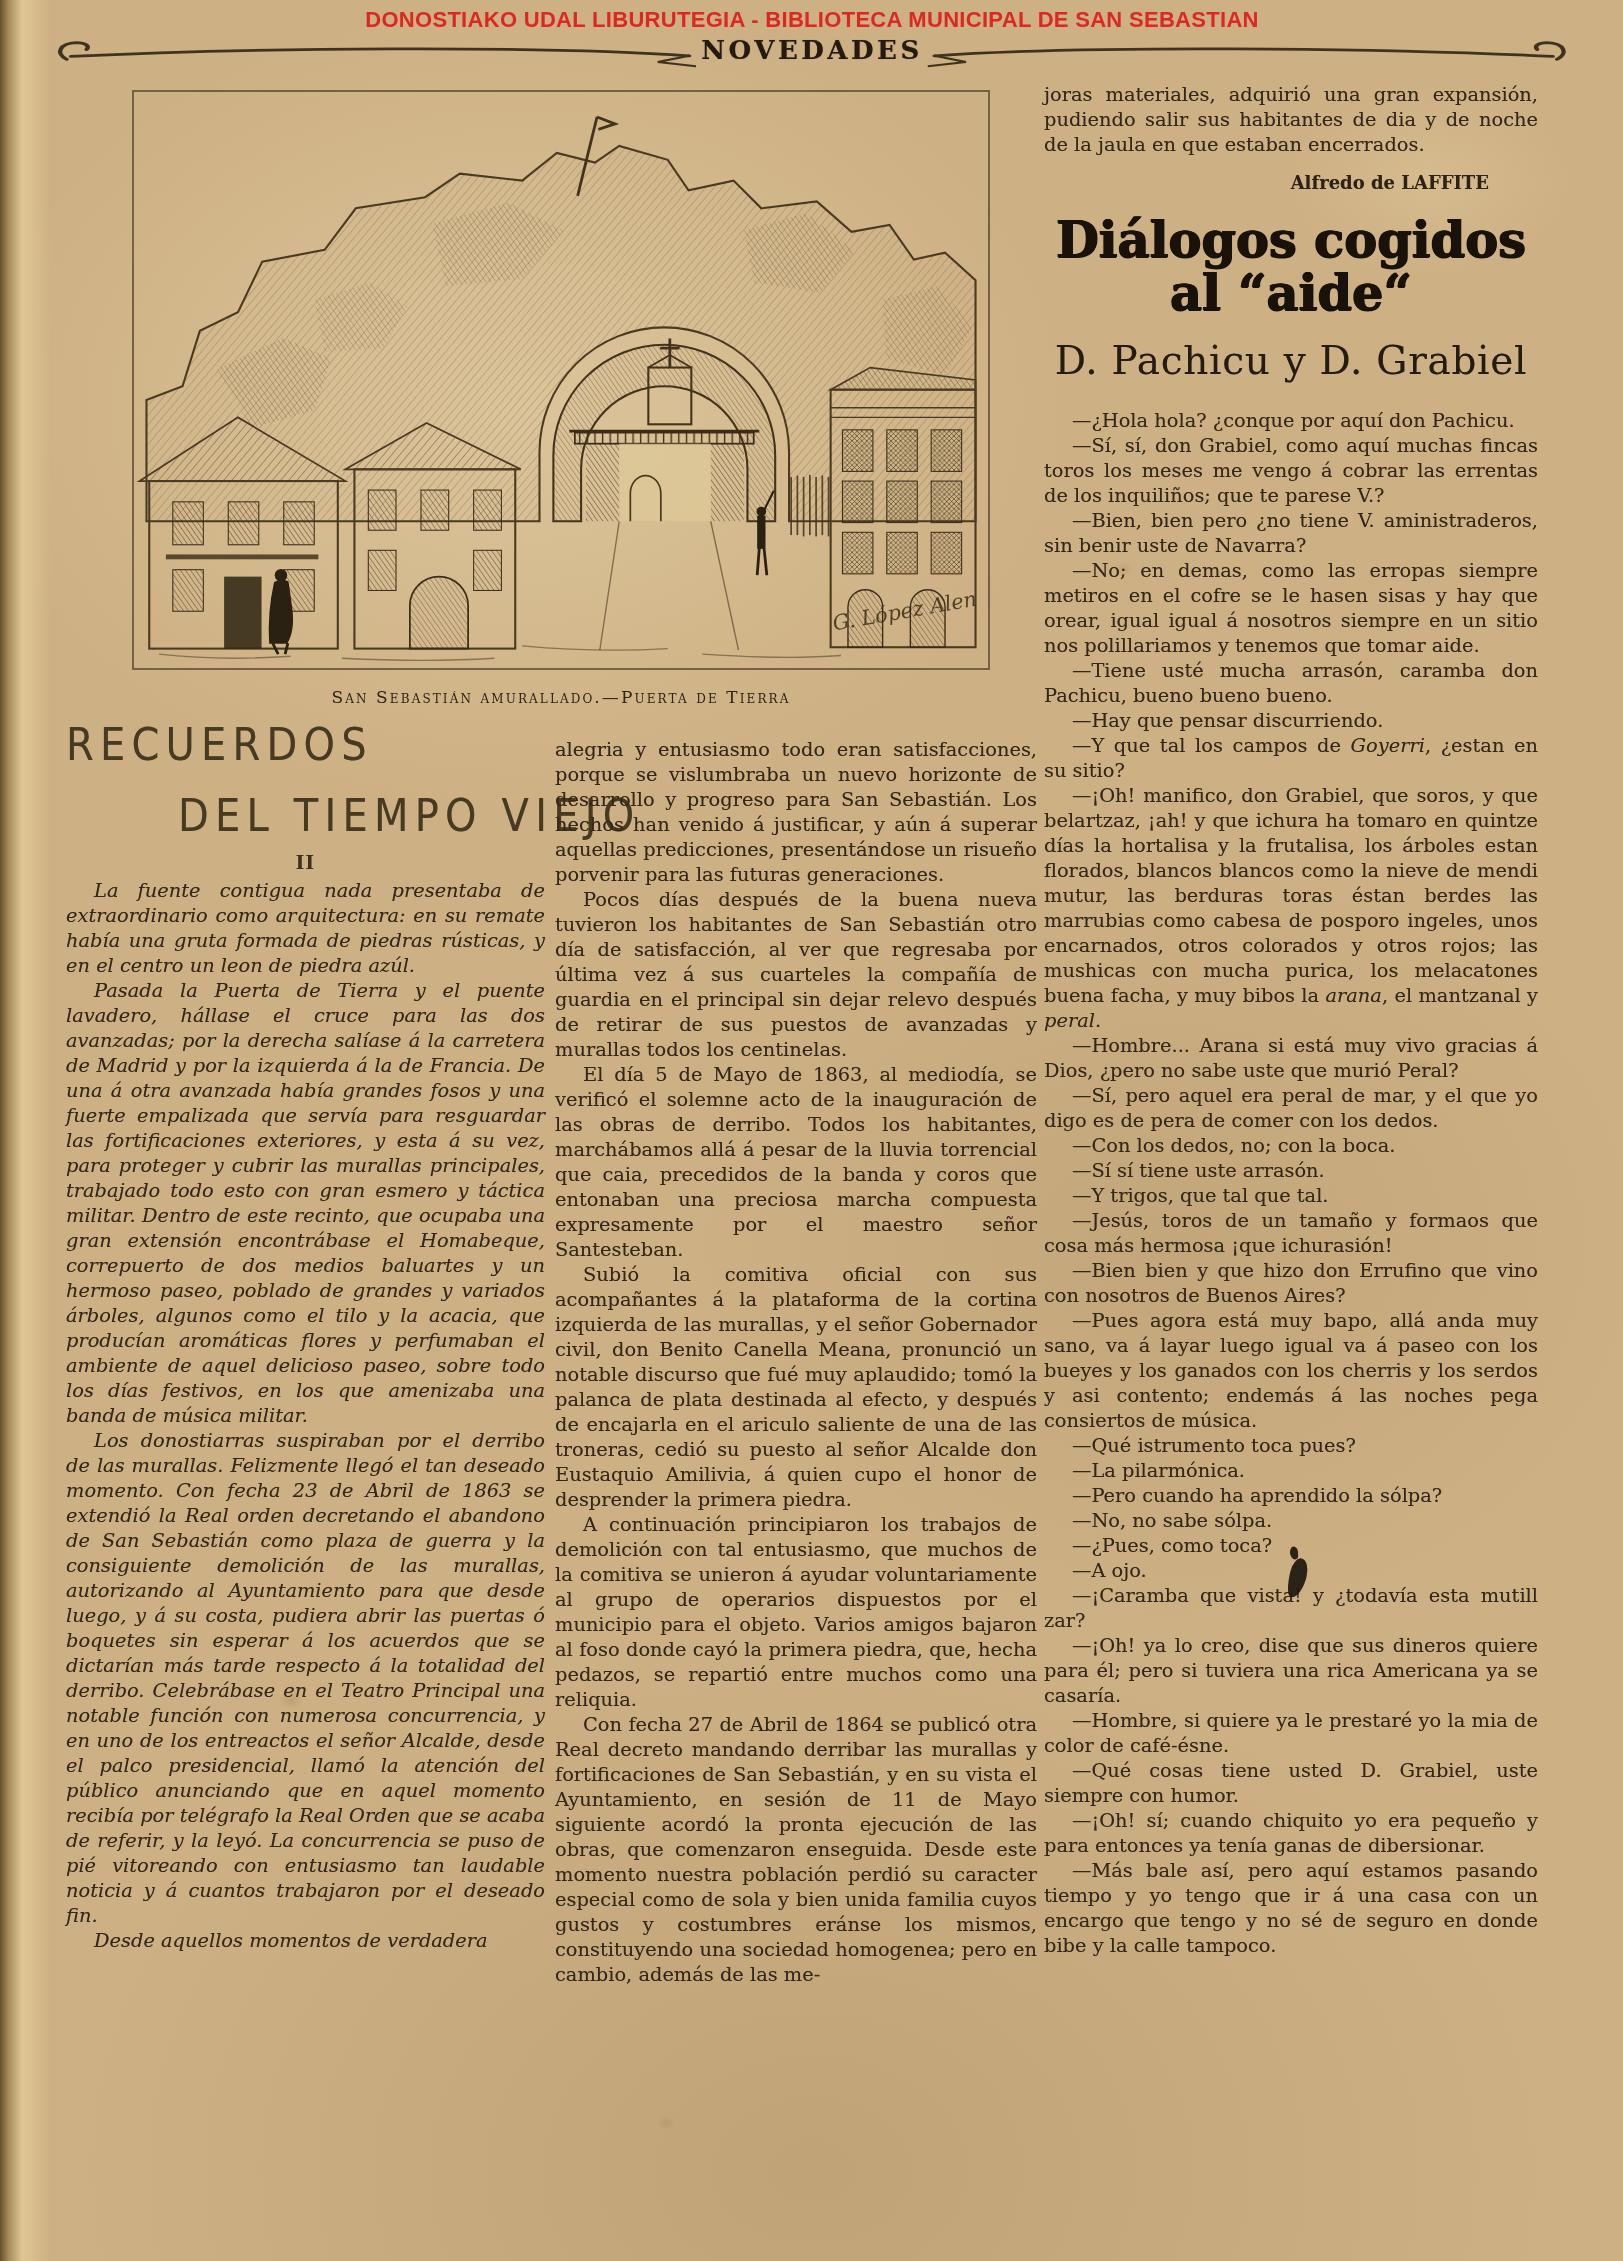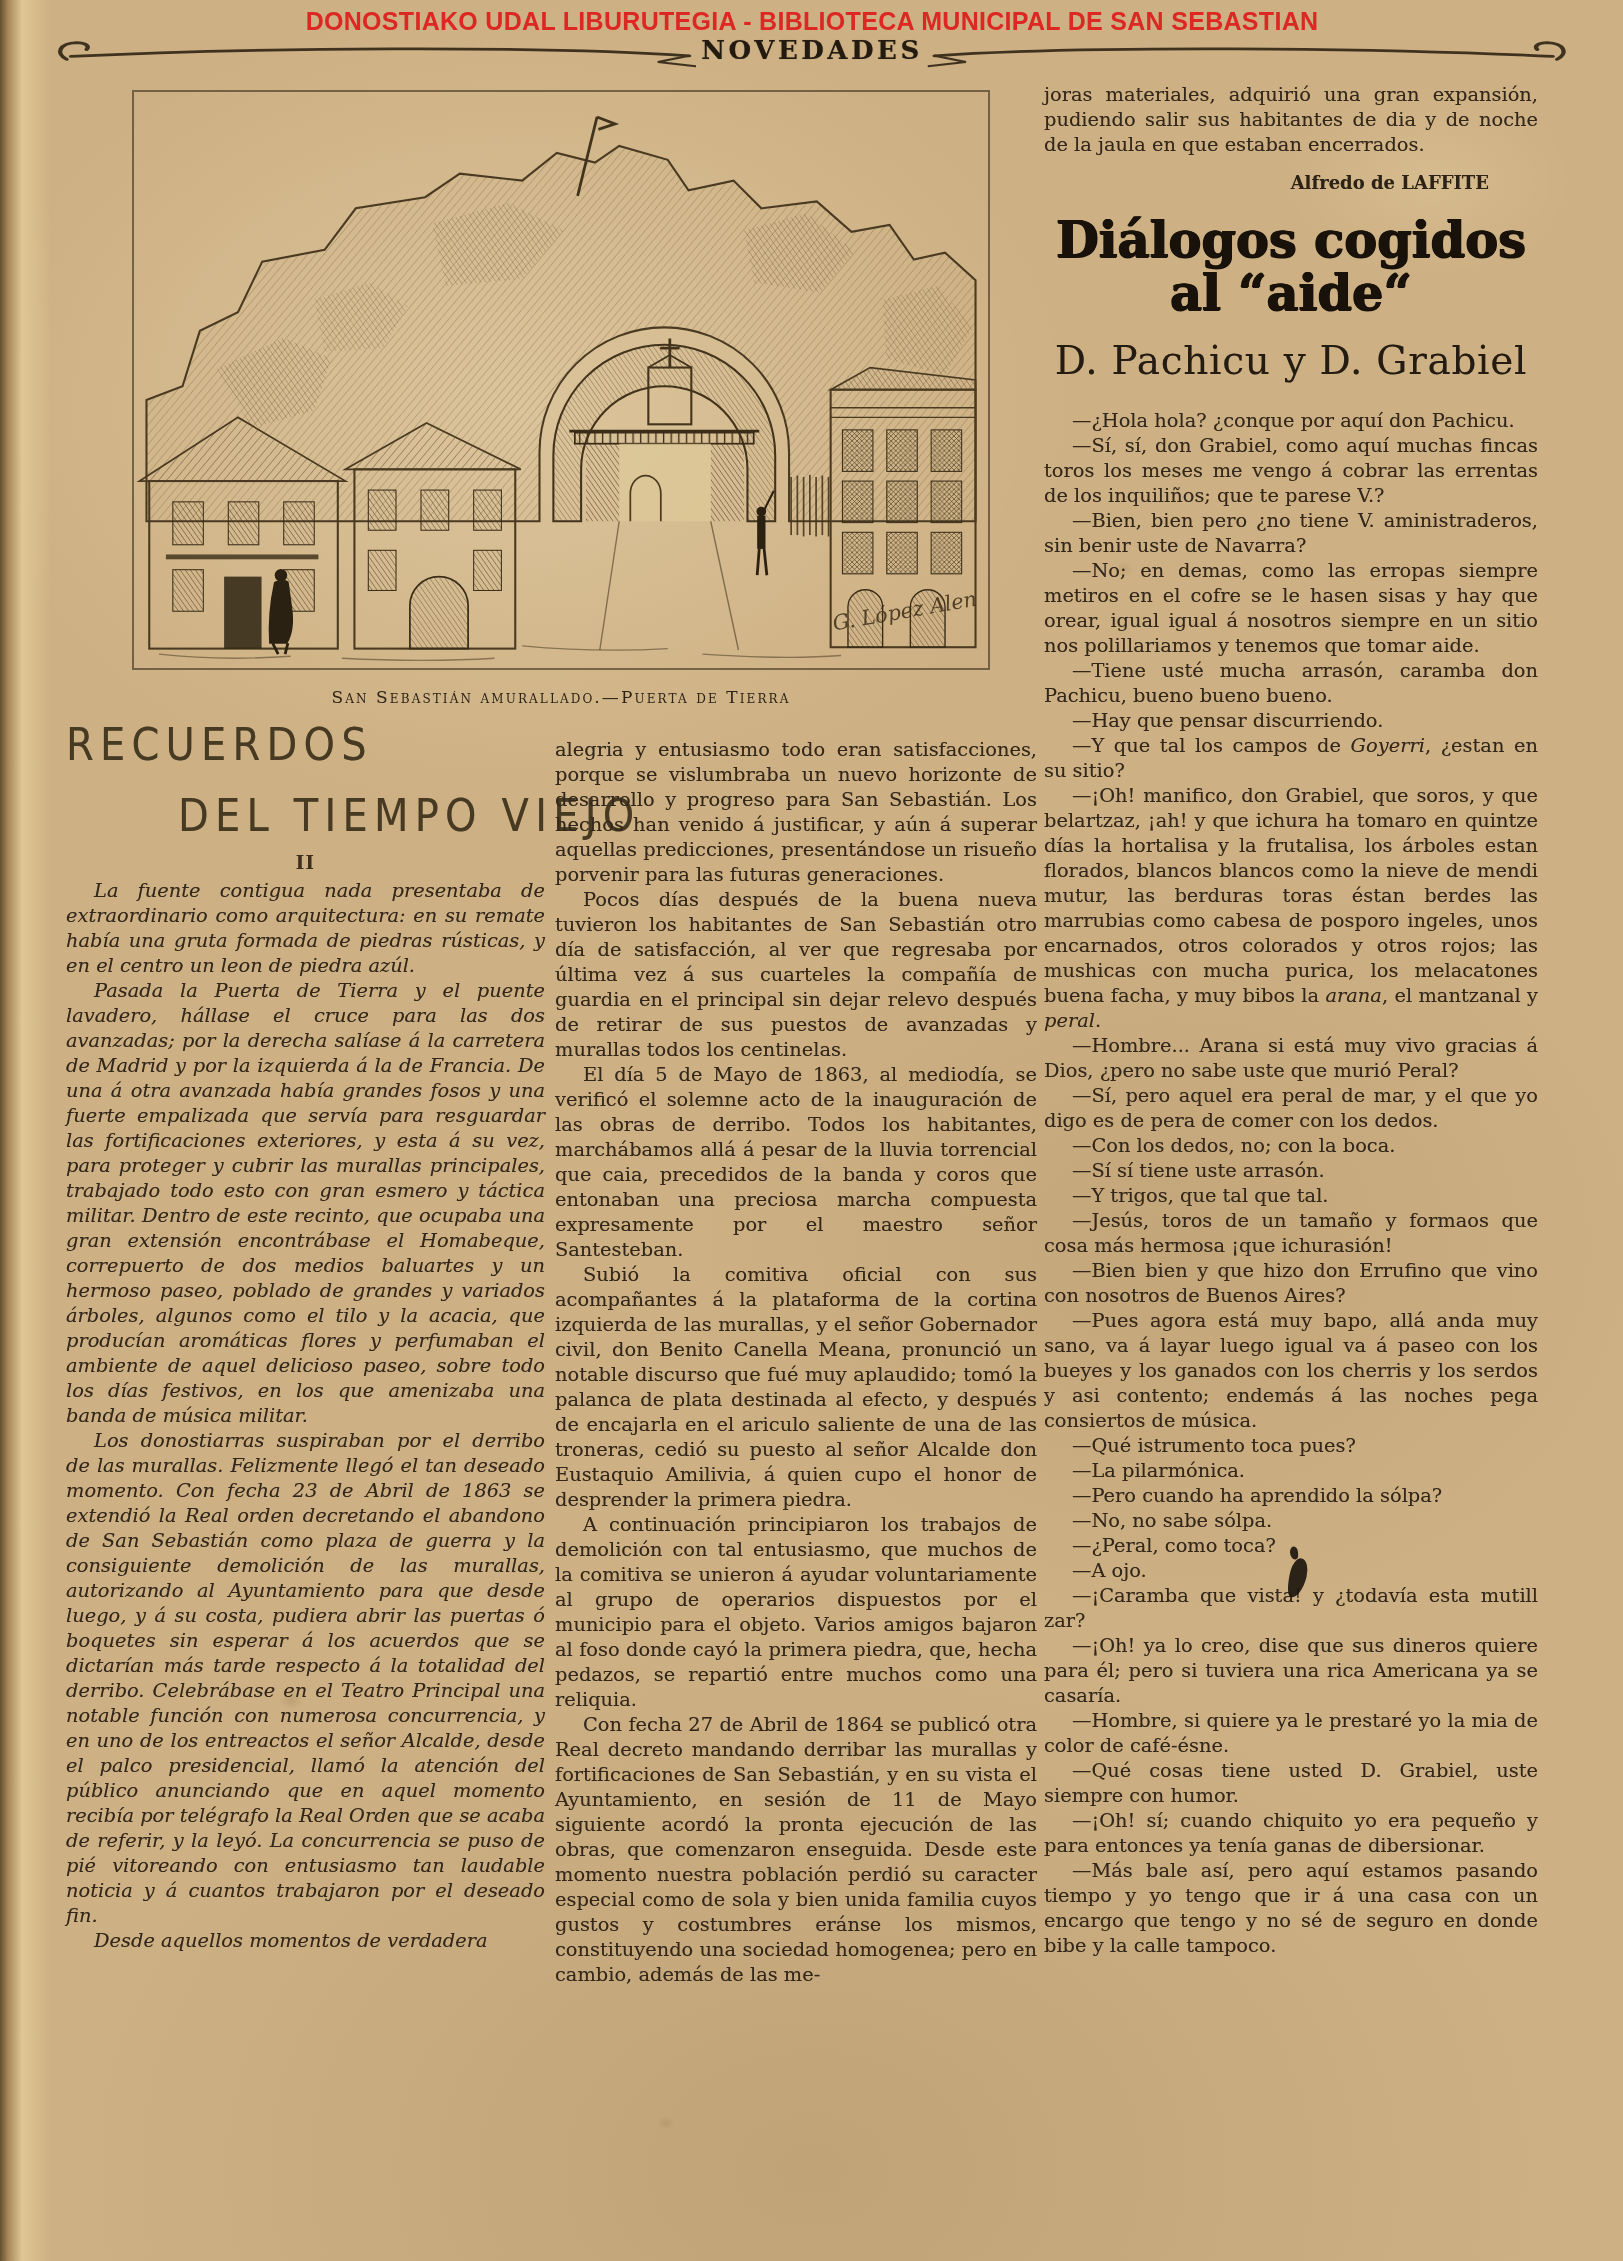--- a/index.html
+++ b/index.html
@@ -11,21 +11,21 @@
       radial-gradient(1041px 763px at 50% 96%, rgba(112,82,40,.14), transparent 72%),
       radial-gradient(208px 139px at 88% 8%, rgba(255,240,200,.18), transparent 70%),
       radial-gradient(18px 14px at 291px 1700px, rgba(96,70,34,.15), transparent 70%),
       radial-gradient(14px 11px at 1124px 569px, rgba(96,70,34,.12), transparent 70%),
       radial-gradient(21px 16.7px at 1422px 1069px, rgba(96,70,34,.10), transparent 70%),
       radial-gradient(12.5px 9.7px at 666px 2123px, rgba(96,70,34,.12), transparent 70%);
     font-family:"DejaVu Serif",serif;}
   .page::after{content:"";position:absolute;left:0;top:0;bottom:0;width:51px;pointer-events:none;
     background:linear-gradient(90deg,#63502e 0px,#a8895a 8.3px,#dfc694 22px,rgba(223,198,148,0) 51px);}
   .stamp{position:absolute;top:8.3px;left:0;right:0;text-align:center;
-    font-family:"Liberation Sans",sans-serif;font-weight:700;font-size:25px;line-height:1.1;
+    font-family:"Liberation Sans",sans-serif;font-weight:700;font-size:22px;line-height:1.1;
     color:#dc2722;letter-spacing:0.3px;}
   .masthead{position:absolute;top:37px;left:51px;right:51px;display:flex;align-items:flex-start;}
   .flourish{height:32px;flex:1 1 auto;min-width:0;}
   .flip{transform:scaleX(-1);}
   .masthead-title{font-family:"DejaVu Serif",serif;font-weight:700;font-size:26px;line-height:1;
     letter-spacing:3.5px;color:#241b10;margin:0 5.6px;white-space:nowrap;
     text-shadow:0 0 0.7px rgba(36,27,16,.55);}
   .frame{position:absolute;left:132px;top:90px;width:858px;height:580px;
     border:2.1px solid rgba(62,49,30,.62);box-sizing:border-box;}
   .caption{position:absolute;left:132px;top:687px;width:858px;text-align:center;
@@ -233,21 +233,21 @@
         <p>—Con los dedos, no; con la boca.</p>
         <p>—Sí sí tiene uste arrasón.</p>
         <p>—Y trigos, que tal que tal.</p>
         <p>—Jesús, toros de un tamaño y formaos que cosa más hermosa ¡que ichurasión!</p>
         <p>—Bien bien y que hizo don Errufino que vino con nosotros de Buenos Aires?</p>
         <p>—Pues agora está muy bapo, allá anda muy sano, va á layar luego igual va á paseo con los bueyes y los ganados con los cherris y los serdos y asi contento; endemás á las noches pega consiertos de música.</p>
         <p>—Qué istrumento toca pues?</p>
         <p>—La pilarmónica.</p>
         <p>—Pero cuando ha aprendido la sólpa?</p>
         <p>—No, no sabe sólpa.</p>
-        <p>—¿Peral, como toca?</p>
+        <p>—¿Pues, como toca?</p>
         <p>—A ojo.</p>
         <p>—¡Caramba que vista! y ¿todavía esta mutill zar?</p>
         <p>—¡Oh! ya lo creo, dise que sus dineros quiere para él; pero si tuviera una rica Americana ya se casaría.</p>
         <p>—Hombre, si quiere ya le prestaré yo la mia de color de café-ésne.</p>
         <p>—Qué cosas tiene usted D. Grabiel, uste siempre con humor.</p>
         <p>—¡Oh! sí; cuando chiquito yo era pequeño y para entonces ya tenía ganas de dibersionar.</p>
         <p>—Más bale así, pero aquí estamos pasando tiempo y yo tengo que ir á una casa con un encargo que tengo y no sé de seguro en donde bibe y la calle tampoco.</p>
       </div>
   </section>
 

